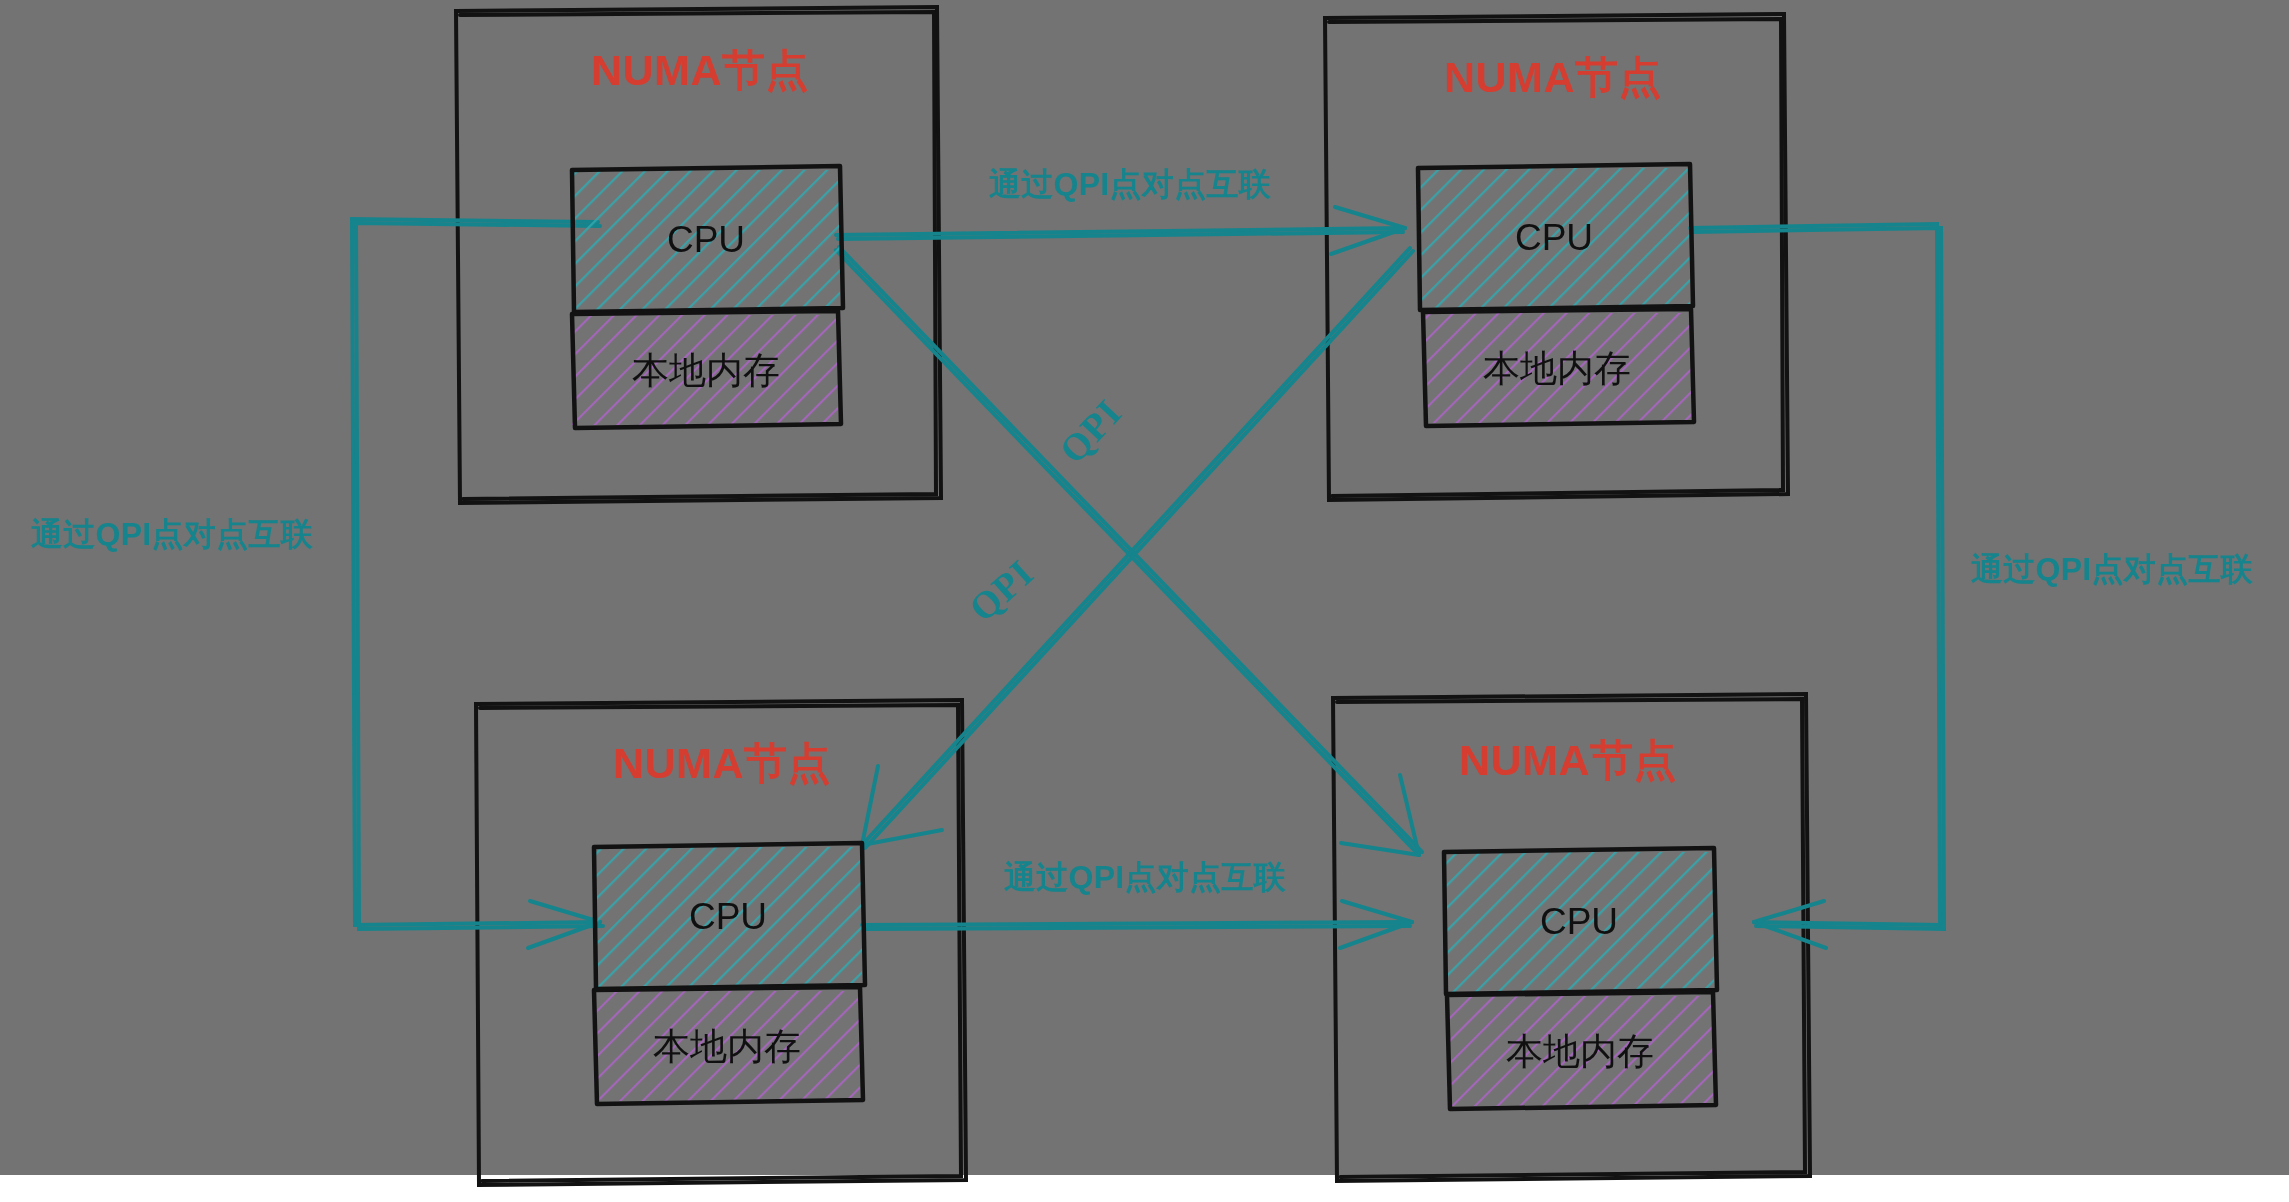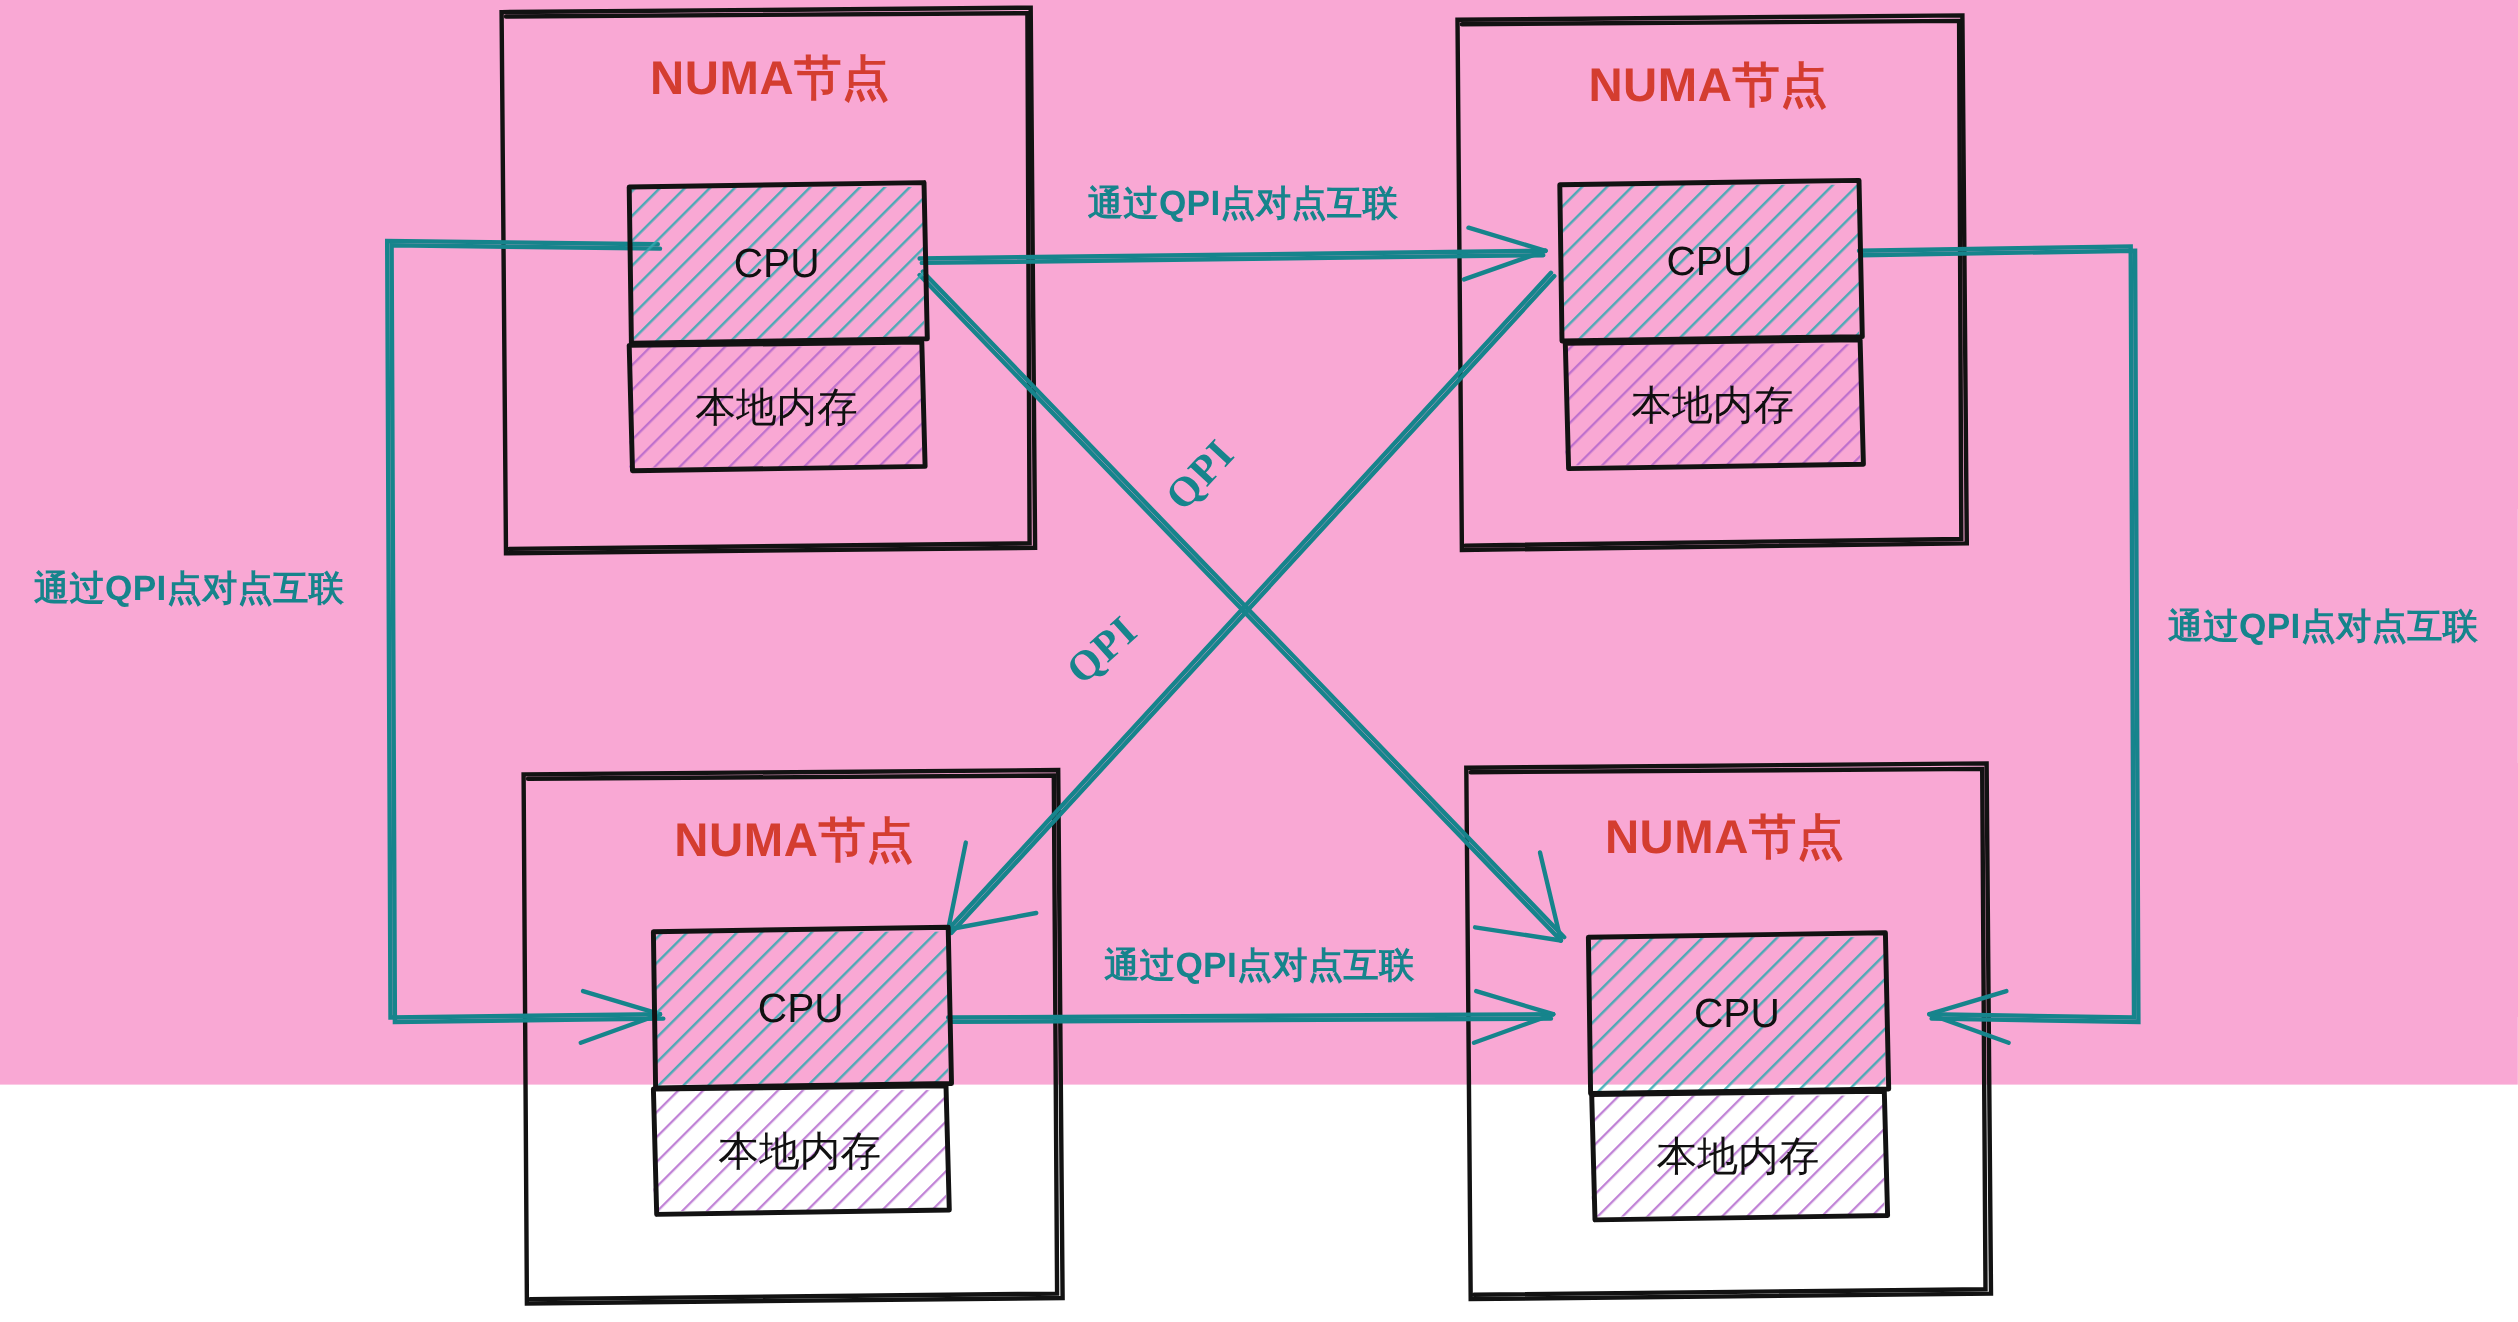--- a/index.html
+++ b/index.html
@@ -9,22 +9,22 @@
   }
   body {
     width: 2289px;
     height: 1202px;
     font-family: "Liberation Sans", "DejaVu Sans", sans-serif;
     overflow: hidden;
   }
   #diagram-root {
     position: relative;
     width: 2289px;
-    height: 986px;
-    background: #f9a8d4;
+    height: 1175px;
+    background: #737373;
   }
   svg.canvas {
     position: absolute;
     top: 0;
     left: 0;
     width: 2289px;
     height: 1202px;
   }
   .node-title {
     font-family: "Liberation Sans", "DejaVu Sans", sans-serif;

